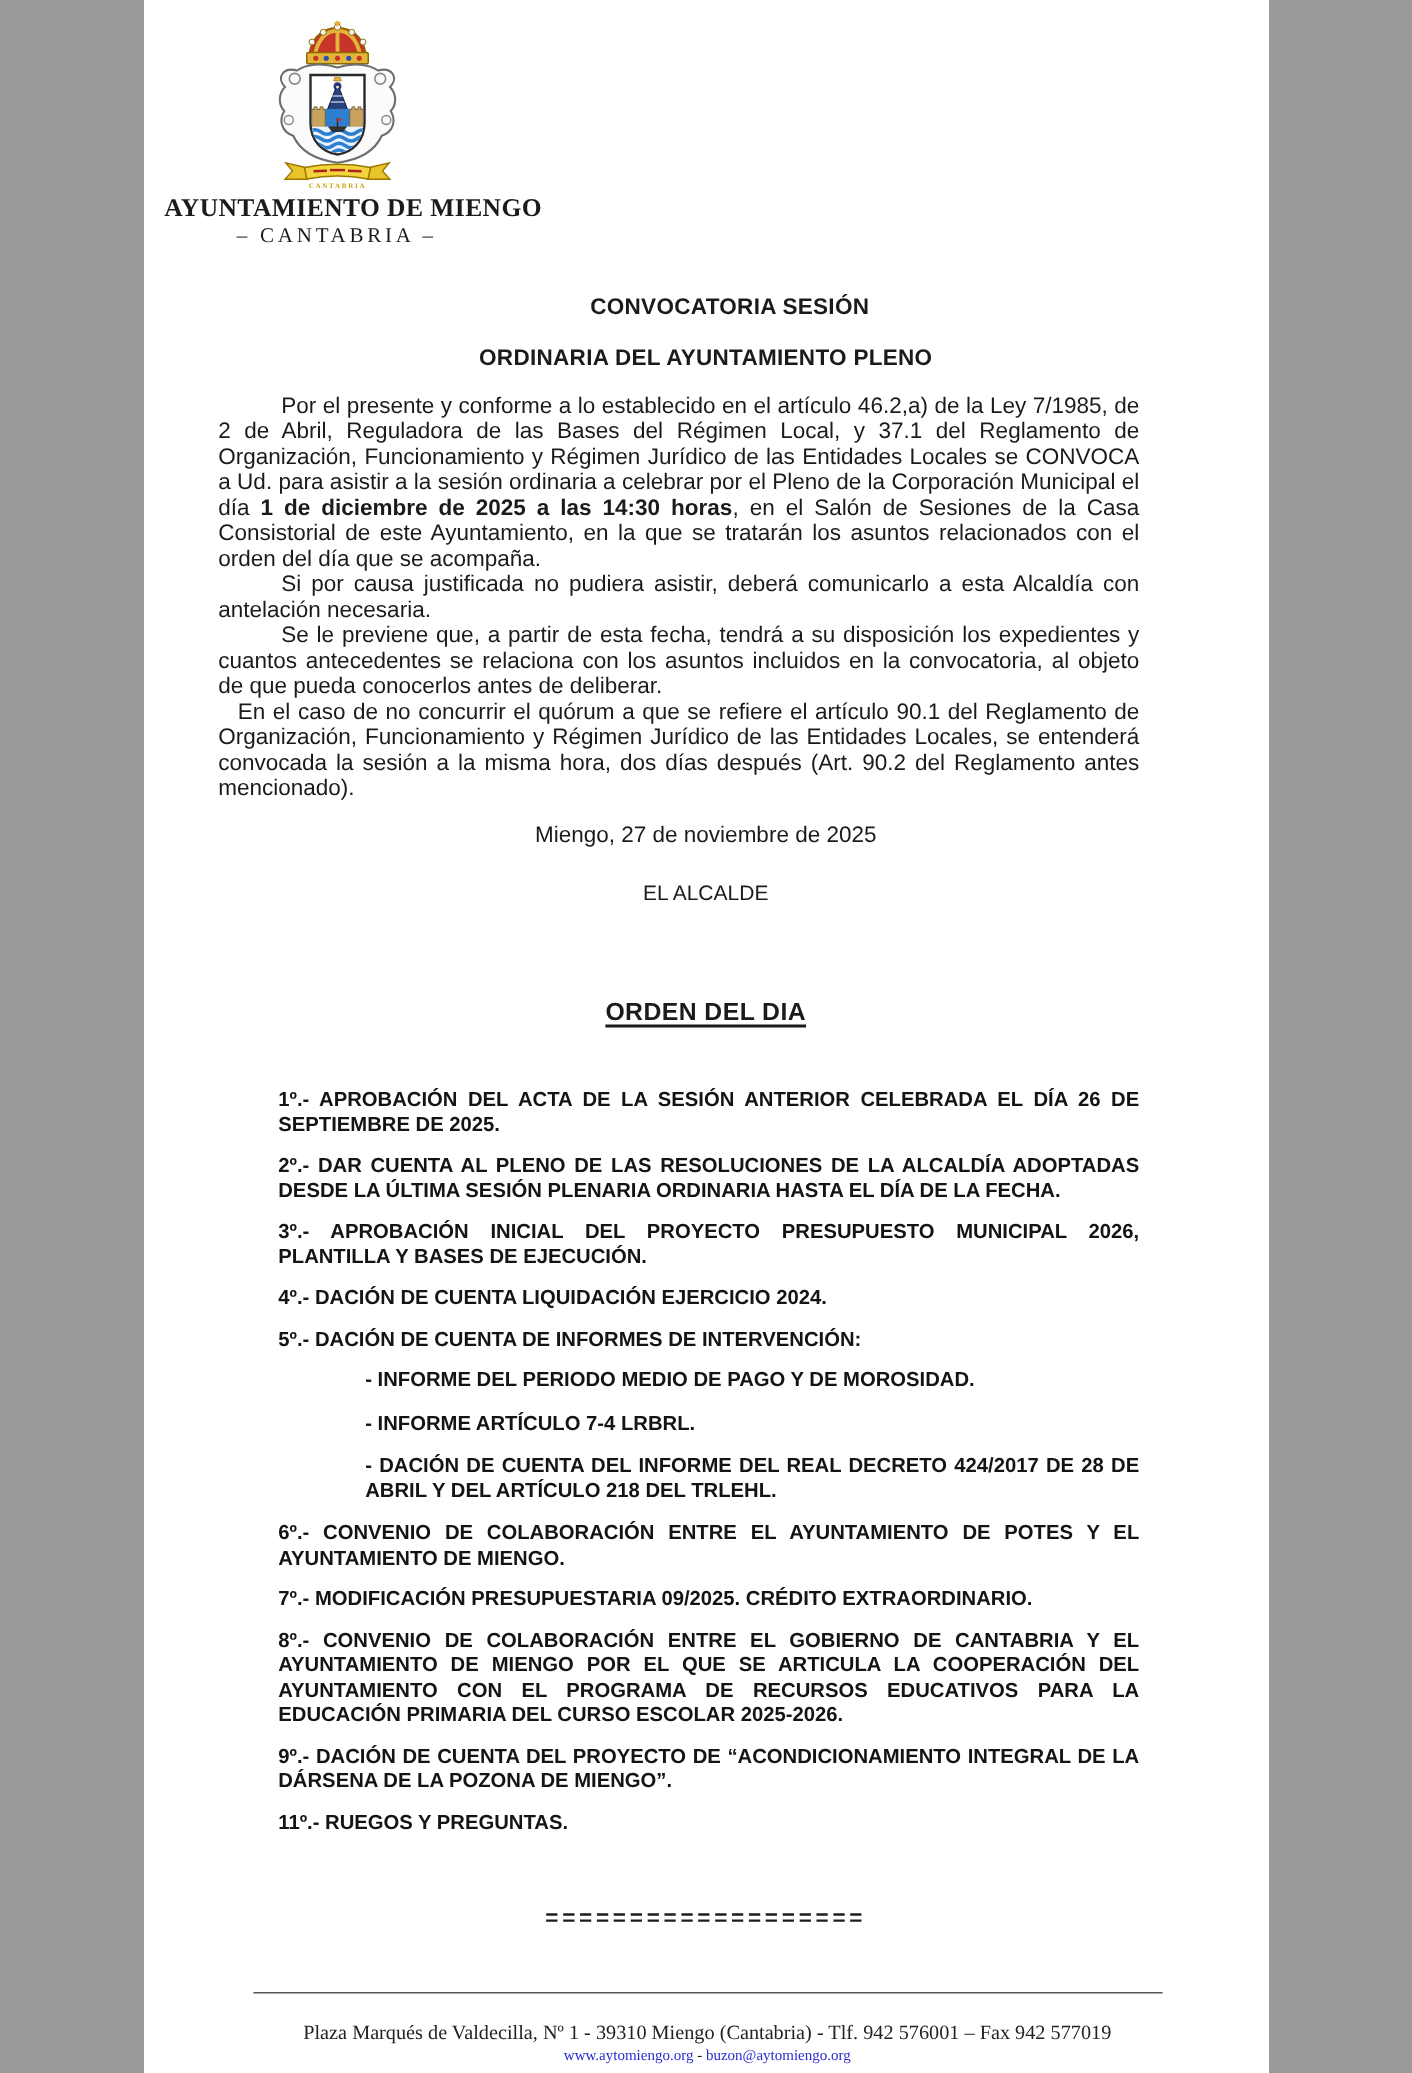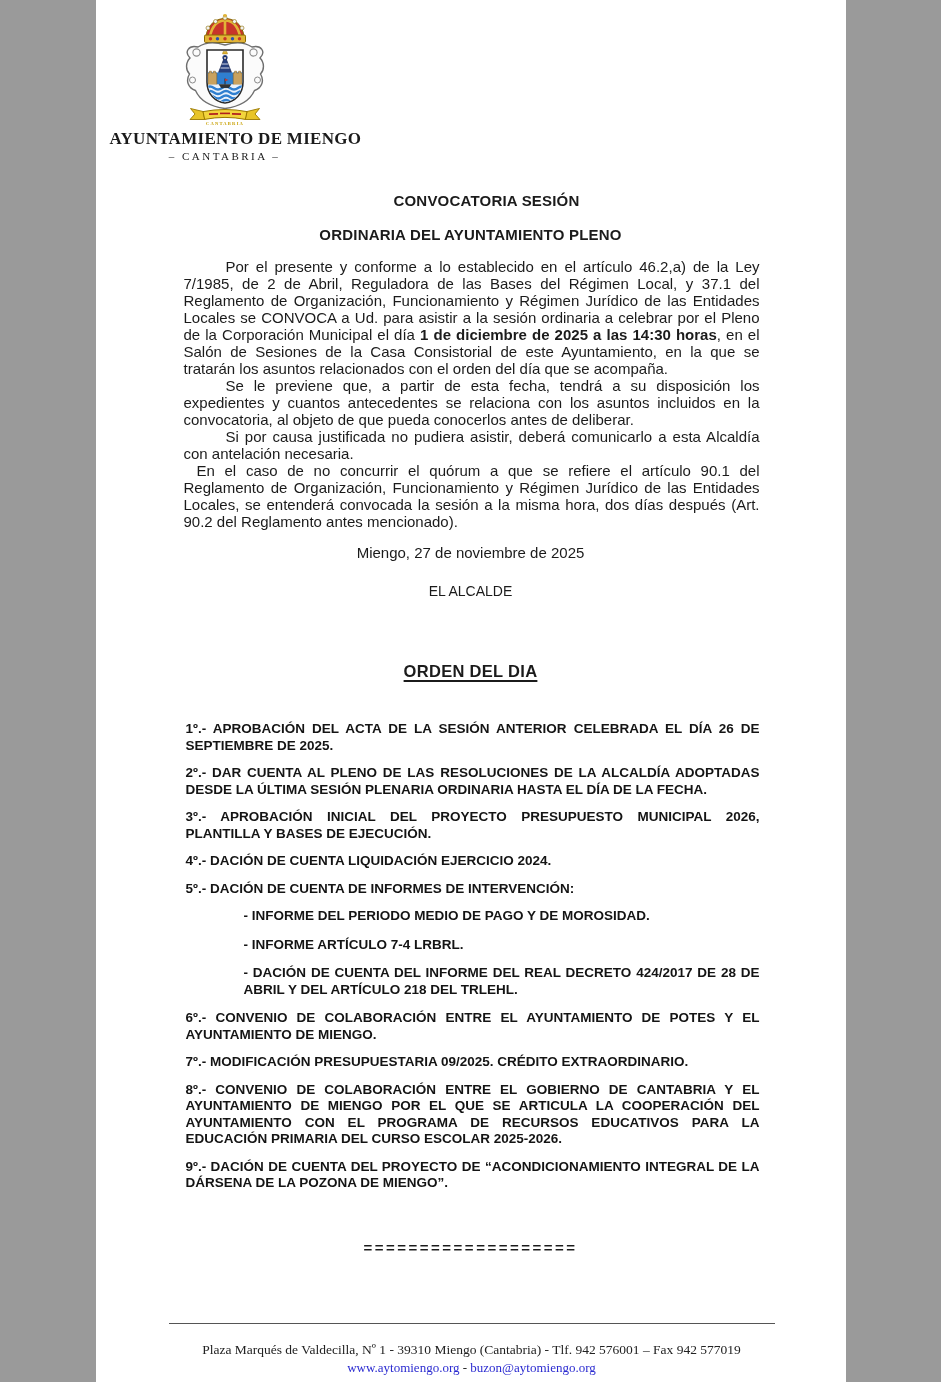--- a/index.html
+++ b/index.html
@@ -16,28 +16,28 @@
   }
   
   .header{width:230px;margin-left:14px;text-align:center;}
   .emblem{display:block;margin:0 auto;width:104px;height:112px;}
   .org-name{
     font-family:"Liberation Serif","DejaVu Serif",serif;
     font-weight:bold;font-size:17px;letter-spacing:.3px;margin-top:3px;white-space:nowrap;
   }
   .org-region{
     font-family:"Liberation Serif","DejaVu Serif",serif;
-    font-size:11px;letter-spacing:2.5px;margin-top:1px;
+    font-size:14px;letter-spacing:2.5px;margin-top:1px;
   }
   
   .doc-title{ text-align:center;font-weight:bold;font-size:15px;letter-spacing:.2px;}
   .doc-title.l1{margin-top:30px;padding-left:32px;}
   .doc-title.l2{margin-top:17px;}
   
-  .body-text{margin:15px 86px 0 88px;}
+  .body-text{margin:15px 86px 0 50px;}
   .body-text p{
     margin:0;font-size:15px;line-height:17px;text-align:justify;
   }
   .p-indent{text-indent:42px;}
   .p-indent-sm{text-indent:13px;}
   .place-date{text-align:center;font-size:15px;margin-top:14px;}
   .signer{text-align:center;font-size:14px;margin-top:22px;}
   
   .agenda-heading{
     text-align:center;font-weight:bold;font-size:16.5px;margin-top:63px;letter-spacing:.3px;
@@ -57,21 +57,21 @@
     text-align:center;font-weight:bold;font-size:15px;letter-spacing:2.5px;margin-top:47px;
   }
   
   .footer{
     position:absolute;left:73px;right:71px;bottom:6px;
     border-top:1px solid #555;
     padding-top:18px;text-align:center;
     font-family:"Liberation Serif","DejaVu Serif",serif;
   }
   .footer-address{font-size:13.5px;color:#222;}
-  .footer-links{font-size:13px;margin-top:2px;}
+  .footer-links{font-size:10px;margin-top:2px;}
   .footer-links a{color:#2a2ad0;text-decoration:none;cursor:pointer;}
 </style>
 </head>
 <body>
 
 <div class="page">
 
   <div class="header">
     <svg class="emblem" viewBox="0 0 104 112" aria-hidden="true">
 
@@ -155,22 +155,22 @@
     </svg>
     <div class="org-name">AYUNTAMIENTO DE MIENGO</div>
     <div class="org-region">–  CANTABRIA  –</div>
   </div>
 
   <div class="doc-title l1">CONVOCATORIA SESIÓN</div>
   <div class="doc-title l2">ORDINARIA DEL AYUNTAMIENTO PLENO</div>
 
   <div class="body-text">
     <p class="p-indent"><span>Por el presente y conforme a lo establecido en el artículo 46.2,a) de la Ley 7/1985, de 2 de Abril, Reguladora de las Bases del Régimen Local, y 37.1 del Reglamento de Organización, Funcionamiento y Régimen Jurídico de las Entidades Locales se CONVOCA a Ud. para asistir a la sesión ordinaria a celebrar por el Pleno de la Corporación Municipal el día </span><b>1 de diciembre de 2025  a las  14:30 horas</b><span>, en el Salón de Sesiones de la Casa Consistorial de este Ayuntamiento, en la que se tratarán los asuntos relacionados con el orden del día que se acompaña.</span></p>
+    <p class="p-indent">Si por causa justificada no pudiera asistir, deberá comunicarlo a esta Alcaldía con antelación necesaria.</p>
     <p class="p-indent">Se le previene que, a partir de esta fecha, tendrá a su disposición los expedientes y cuantos antecedentes se relaciona con los asuntos incluidos en la convocatoria, al objeto de que pueda conocerlos antes de deliberar.</p>
-    <p class="p-indent">Si por causa justificada no pudiera asistir, deberá comunicarlo a esta Alcaldía con antelación necesaria.</p>
     <p class="p-indent-sm">En el caso de no concurrir el quórum a que se refiere el artículo 90.1 del Reglamento de Organización, Funcionamiento y Régimen Jurídico de las Entidades Locales, se entenderá convocada la sesión a la misma hora, dos días después (Art. 90.2 del Reglamento antes mencionado).</p>
   </div>
 
   <div class="place-date">Miengo, 27 de noviembre de 2025</div>
   <div class="signer">EL ALCALDE</div>
 
   <div class="agenda-heading"><span>ORDEN DEL DIA</span></div>
 
   <div class="agenda">
     <div class="agenda-item">1º.- APROBACIÓN DEL  ACTA  DE LA SESIÓN ANTERIOR CELEBRADA EL DÍA  26 DE SEPTIEMBRE DE 2025.</div>
@@ -180,20 +180,21 @@
     <div class="agenda-item">5º.- DACIÓN DE CUENTA DE INFORMES DE INTERVENCIÓN:</div>
     <div class="agenda-sub">
       <div class="agenda-subitem">- INFORME DEL PERIODO MEDIO DE PAGO Y DE MOROSIDAD.</div>
       <div class="agenda-subitem">- INFORME ARTÍCULO 7-4 LRBRL.</div>
       <div class="agenda-subitem">- DACIÓN DE CUENTA DEL INFORME DEL REAL DECRETO 424/2017 DE 28 DE ABRIL Y DEL ARTÍCULO 218 DEL TRLEHL.</div>
     </div>
     <div class="agenda-item">6º.- CONVENIO DE COLABORACIÓN ENTRE EL AYUNTAMIENTO DE POTES Y EL AYUNTAMIENTO DE MIENGO.</div>
     <div class="agenda-item">7º.- MODIFICACIÓN PRESUPUESTARIA 09/2025. CRÉDITO EXTRAORDINARIO.</div>
     <div class="agenda-item">8º.- CONVENIO DE COLABORACIÓN ENTRE EL GOBIERNO DE CANTABRIA Y EL AYUNTAMIENTO DE MIENGO POR EL QUE SE ARTICULA LA COOPERACIÓN DEL AYUNTAMIENTO CON EL PROGRAMA DE RECURSOS EDUCATIVOS PARA LA EDUCACIÓN PRIMARIA DEL CURSO ESCOLAR 2025-2026.</div>
     <div class="agenda-item">9º.- DACIÓN DE CUENTA DEL PROYECTO DE “ACONDICIONAMIENTO INTEGRAL DE LA DÁRSENA DE LA POZONA DE MIENGO”.</div>
+    <div class="agenda-item">11º.- RUEGOS Y PREGUNTAS.</div>
   </div>
 
   <div class="separator">===================</div>
 
   <div class="footer">
     <div class="footer-address">Plaza Marqués de Valdecilla, Nº 1 - 39310 Miengo (Cantabria) - Tlf. 942 576001 – Fax 942 577019</div>
     <div class="footer-links"><a>www.aytomiengo.org</a><span> - </span><a>buzon@aytomiengo.org</a></div>
   </div>
 
 </div>

